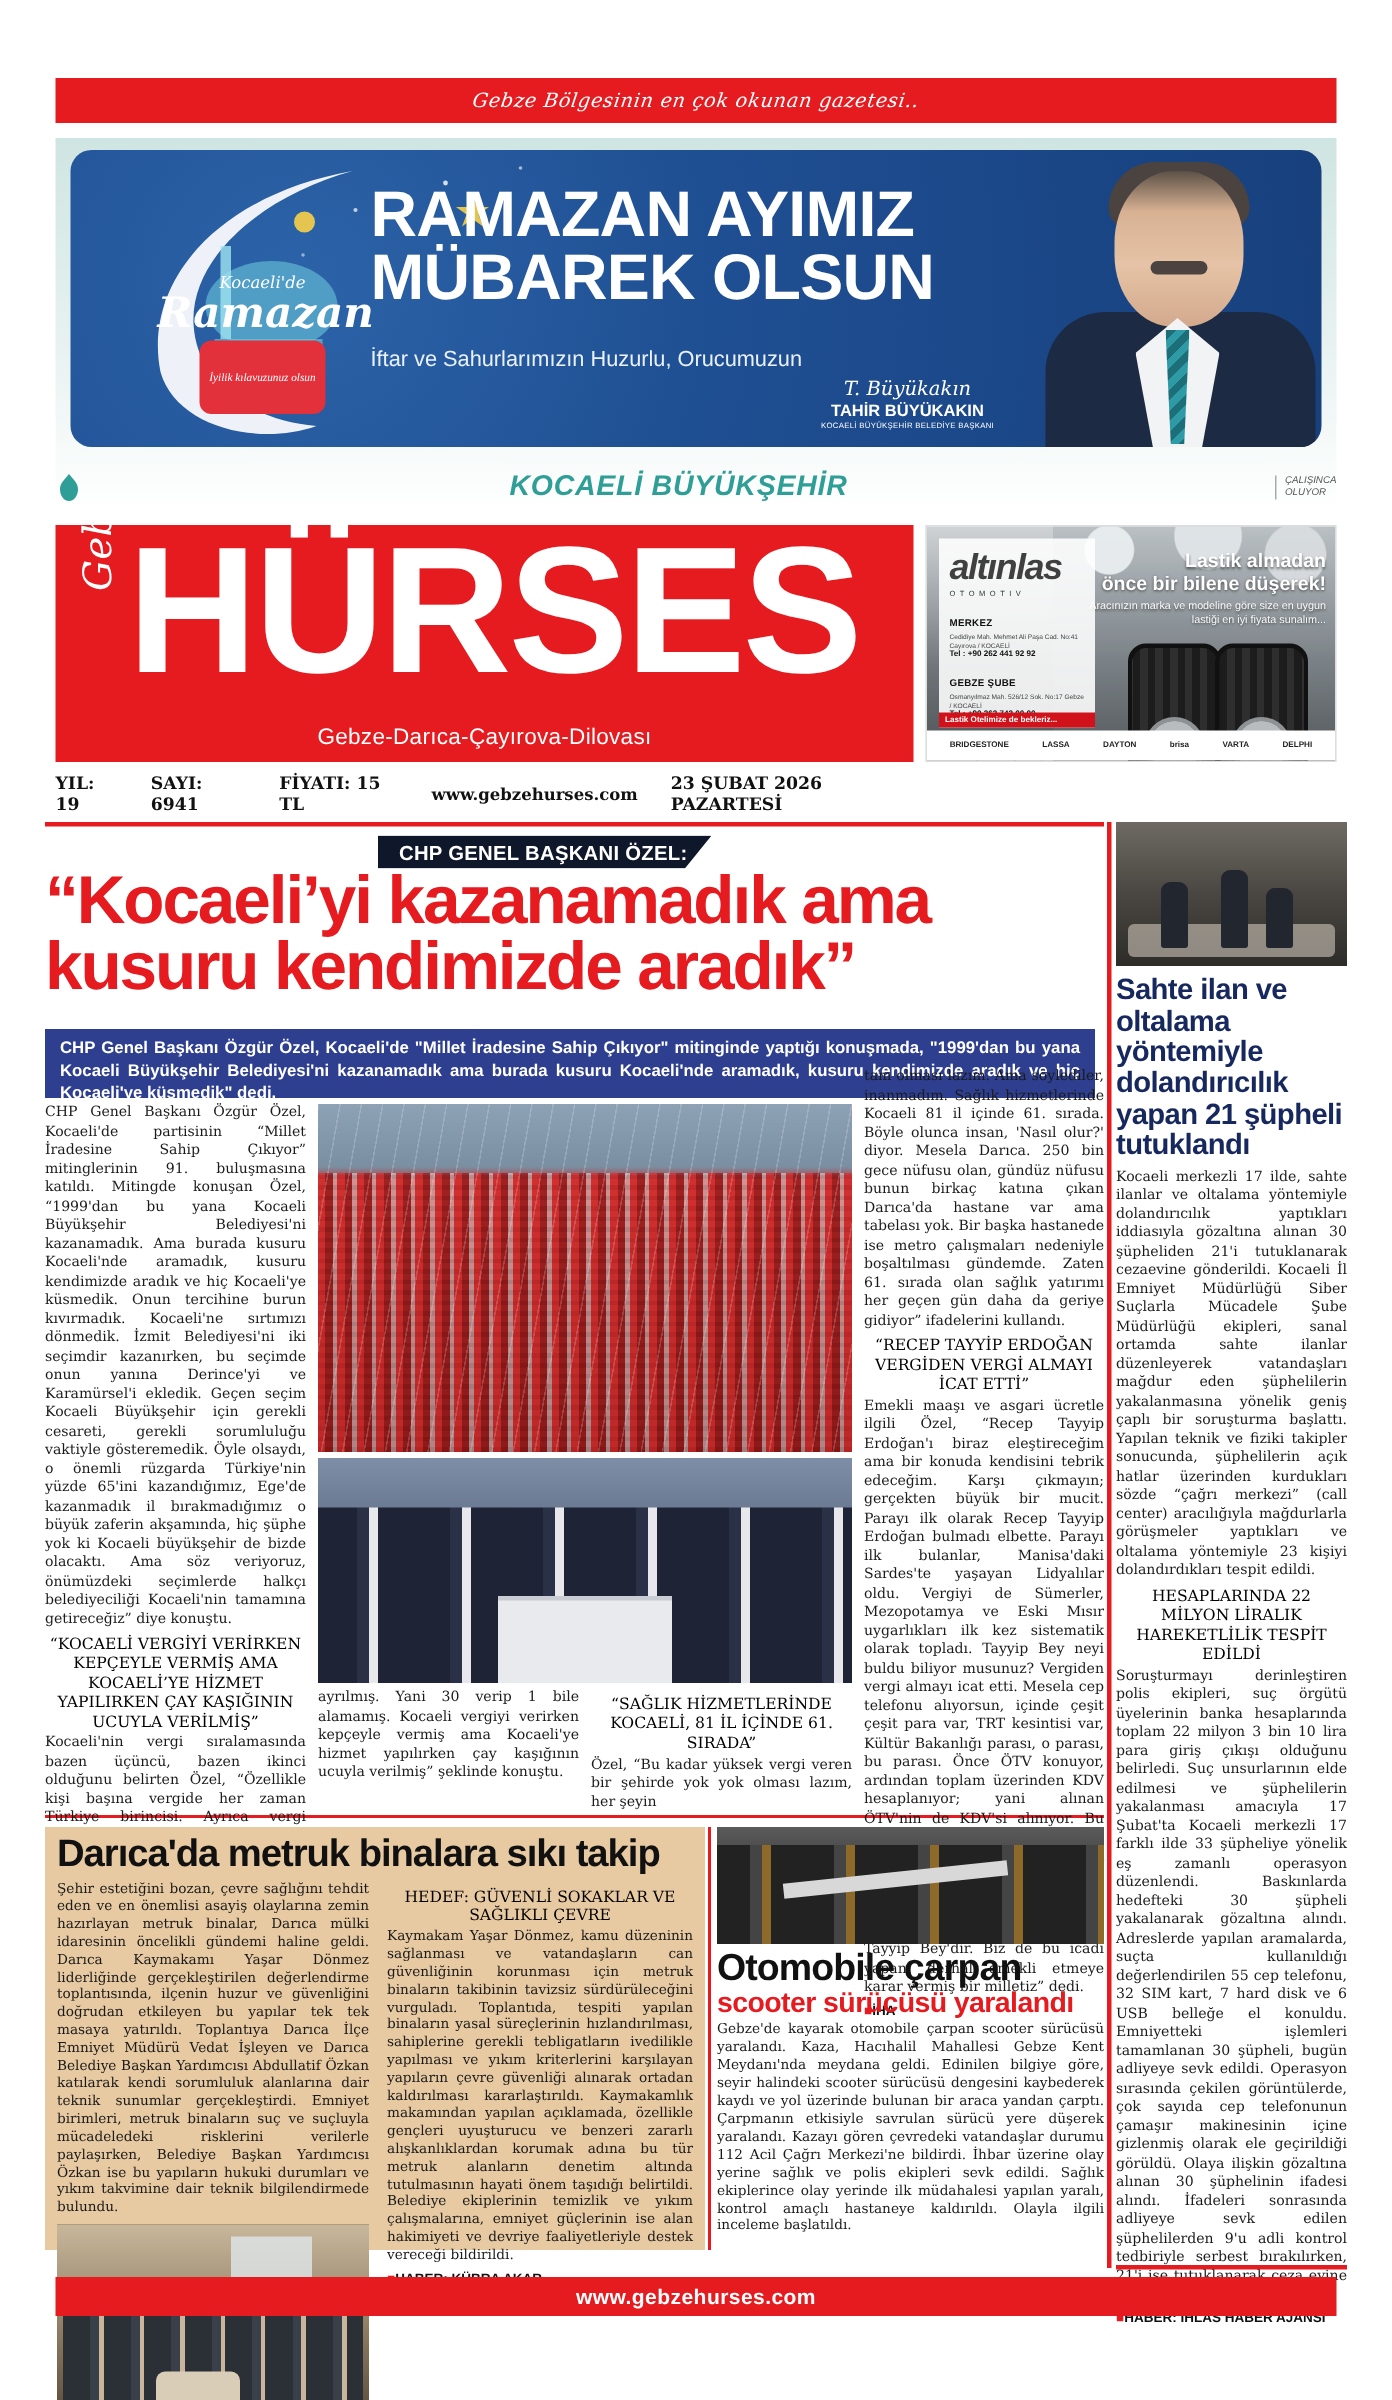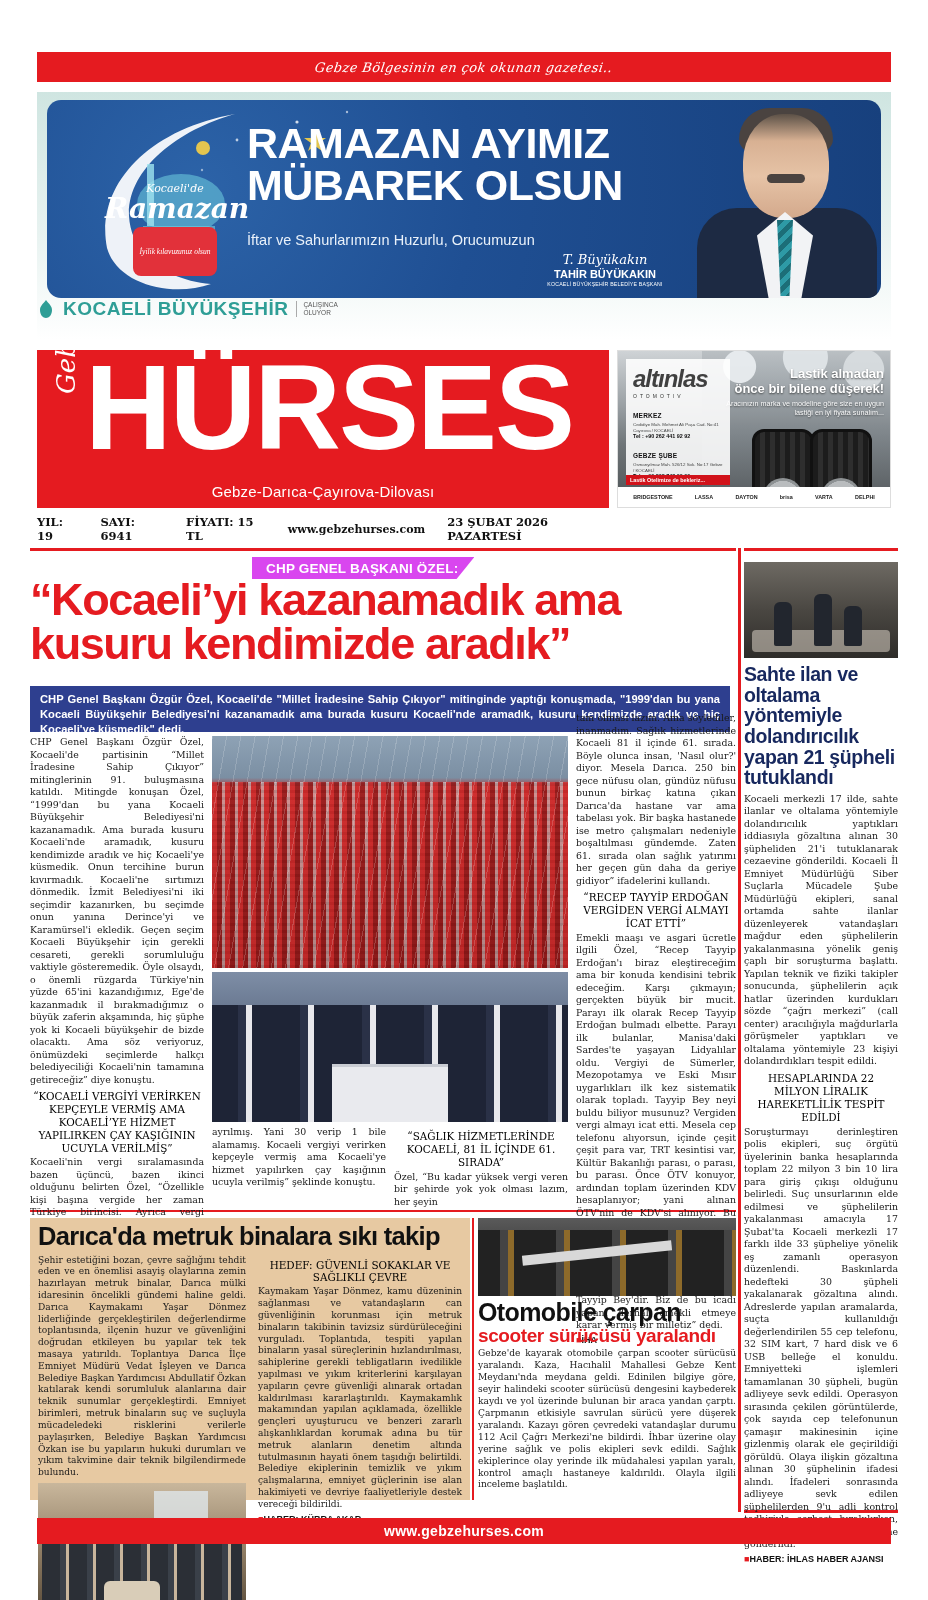--- a/index.html
+++ b/index.html
@@ -86,21 +86,21 @@
   .ram-photo .shirt{
     position:absolute; left:66px; top:112px; width:56px; height:90px; background:#f2f3f5;
     clip-path: polygon(50% 0, 100% 26%, 78% 100%, 22% 100%, 0 26%);
   }
   .ram-photo .tie{
     position:absolute; left:86px; top:120px; width:16px; height:76px;
     background: repeating-linear-gradient(135deg,#1c6e78 0 5px,#2e9aa6 5px 10px);
     clip-path: polygon(0 0, 100% 0, 78% 100%, 22% 100%);
   }
   .kbb-line{
-    position:absolute; left:0; right:0; bottom:20px; display:flex; align-items:center; justify-content:flex-start; gap:8px;
+    position:absolute; left:0; right:0; bottom:4px; display:flex; align-items:center; justify-content:space-between; gap:8px;font-style:italic;
   }
   .kbb-line .tulip{ width:18px; height:20px; }
   .kbb-line .kbb{
     font-family:"Liberation Sans", sans-serif; font-weight:700; font-size:19px;
     color:#2f9e96; letter-spacing:.5px;
   }
   .kbb-line .kbb2{ font-family:"Liberation Sans", sans-serif; font-size:6.5px; color:#555; line-height:1.25; border-left:1px solid #aaa; padding-left:6px;}
 
   
   .masthead{
@@ -189,21 +189,21 @@
     font-family:"DejaVu Serif", serif; font-weight:700; font-size:11.5px; color:#111;
   }
   .inforow .site{ font-size:11px; }
   .inforow .date{ margin-left:auto; }
 
   
   .rule{ position:absolute; background:#e51b20; }
 
   
   .kicker{
-    position:absolute; left:252px; top:557px; height:22px; background:#d946ef;
+    position:absolute; left:252px; top:557px; height:22px; background:#0f172a;
     color:#fff; font-family:"Liberation Sans", sans-serif; font-weight:700; font-size:13.5px;
     display:flex; align-items:center; padding:0 16px 0 14px; letter-spacing:.2px;
     clip-path: polygon(0 0, 100% 0, 92% 100%, 0 100%);
   }
   .lead-head{
     position:absolute; left:30px; top:578px; width:700px;
     color:#e51b20; font-family:"Liberation Sans", sans-serif; font-weight:700;
     font-size:45px; line-height:.98; letter-spacing:-1.4px;
   }
   .lead-spot{
@@ -252,21 +252,21 @@
     position:absolute; left:0; right:0; bottom:0; height:78%;
     background: repeating-linear-gradient(90deg, #1e2436 0 26px, #2a3147 26px 34px, #e8e8ec 34px 40px, #1e2436 40px 62px);
   }
   .leadphoto2 .podium{
     position:absolute; left:120px; bottom:0; width:116px; height:58px; background:#e9eaee;
     border-top:3px solid #c9ccd3;
   }
 
   
   .side{
-    position:absolute; left:744px; top:562px; width:154px; height:964px;
+    position:absolute; left:744px; top:548px; width:154px; height:964px;
   }
   .side-photo{
     width:154px; height:96px; overflow:hidden; background:#3c3b39; position:relative;
   }
   .side-photo .room{ position:absolute; inset:0; background:linear-gradient(180deg,#6e6a63 0%, #4a4742 50%, #2e2c29 100%); }
   .side-photo .f1,.side-photo .f2,.side-photo .f3{
     position:absolute; bottom:12px; width:18px; height:44px; background:#22262e; border-radius:6px 6px 2px 2px;
   }
   .side-photo .f1{ left:30px; } .side-photo .f2{ left:70px; height:52px;} .side-photo .f3{ left:100px; height:40px;}
   .side-photo .floor{ position:absolute; left:8px; bottom:6px; right:8px; height:22px; background:#cfc7ba; opacity:.6; border-radius:4px;}

